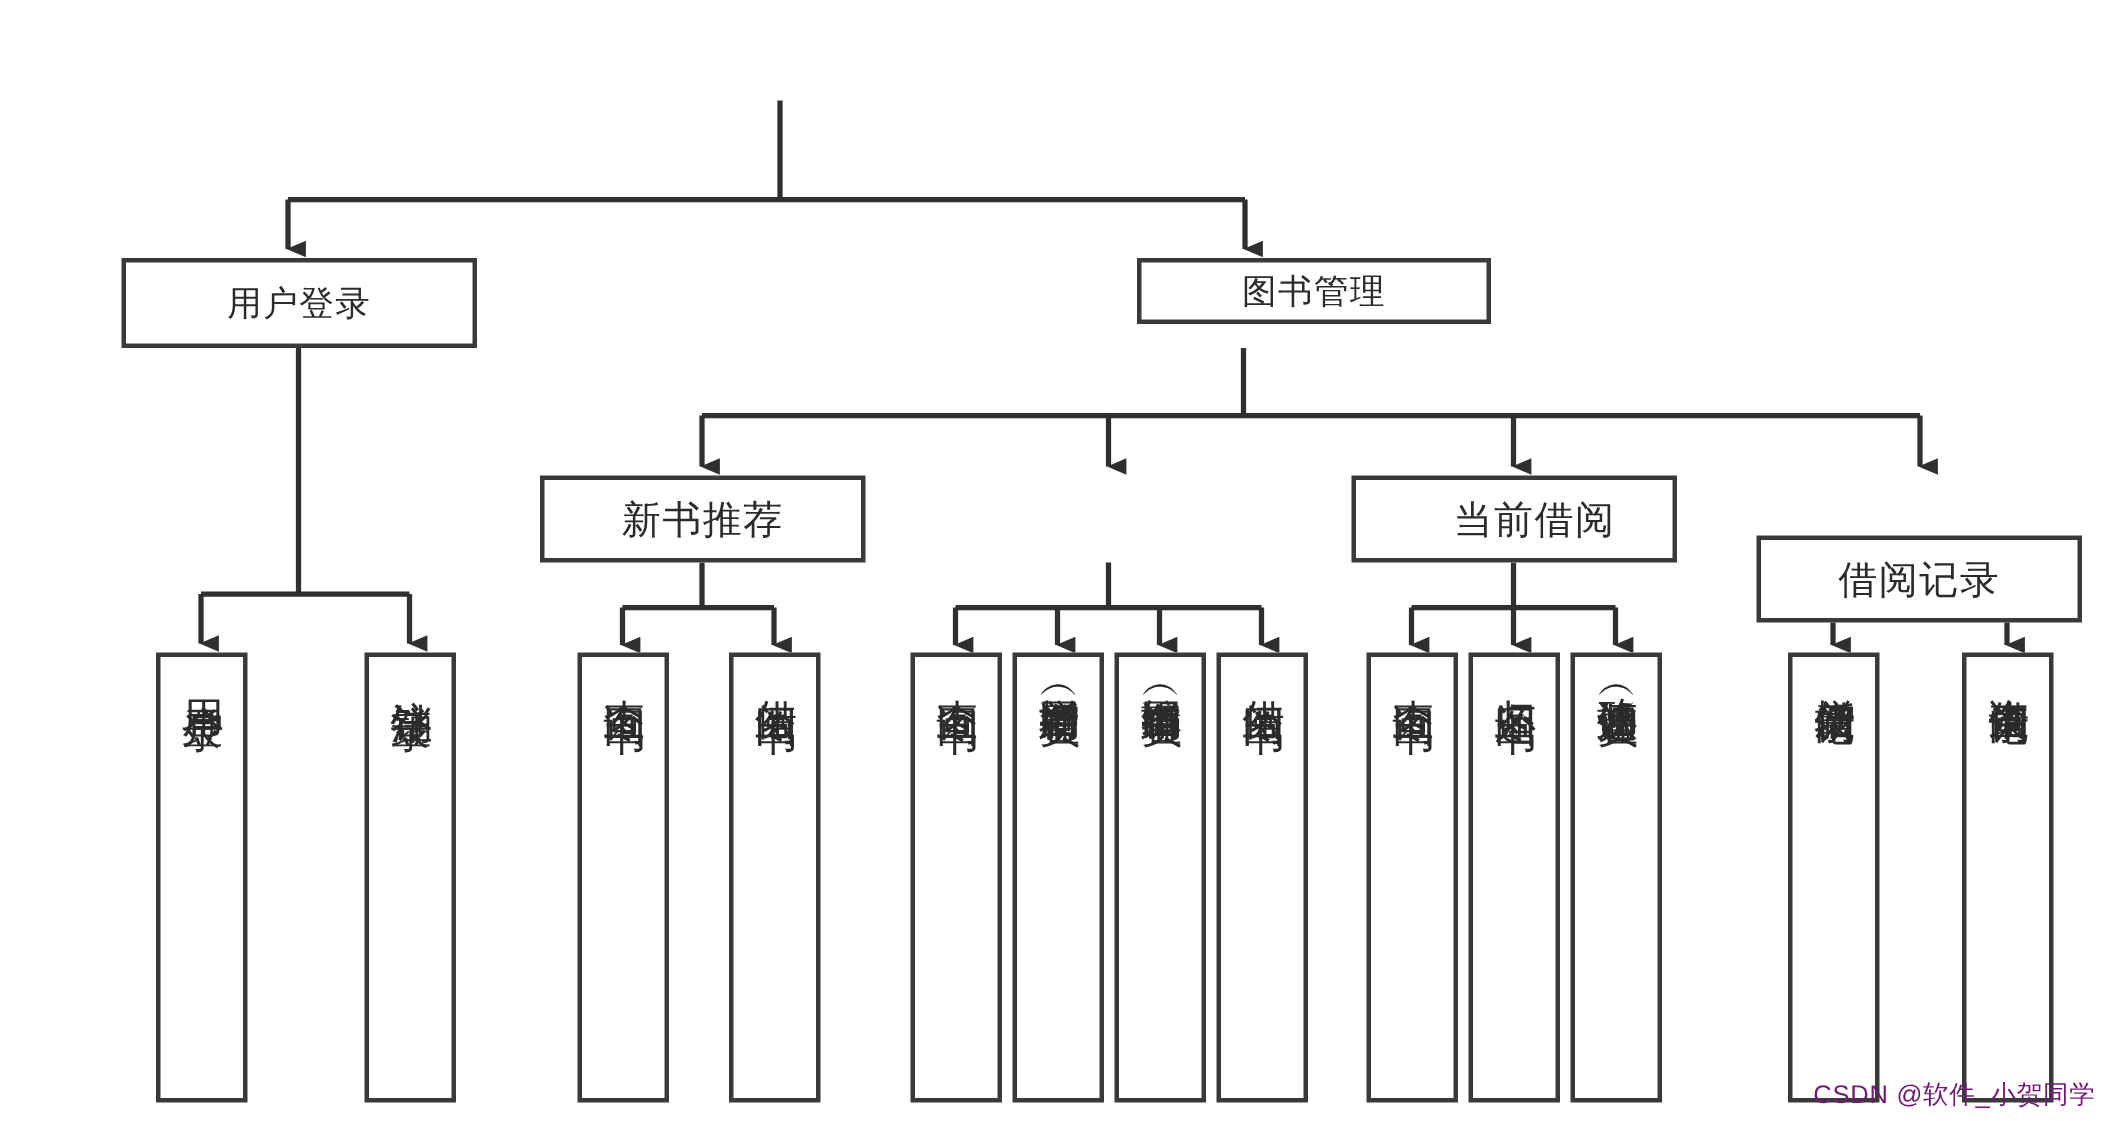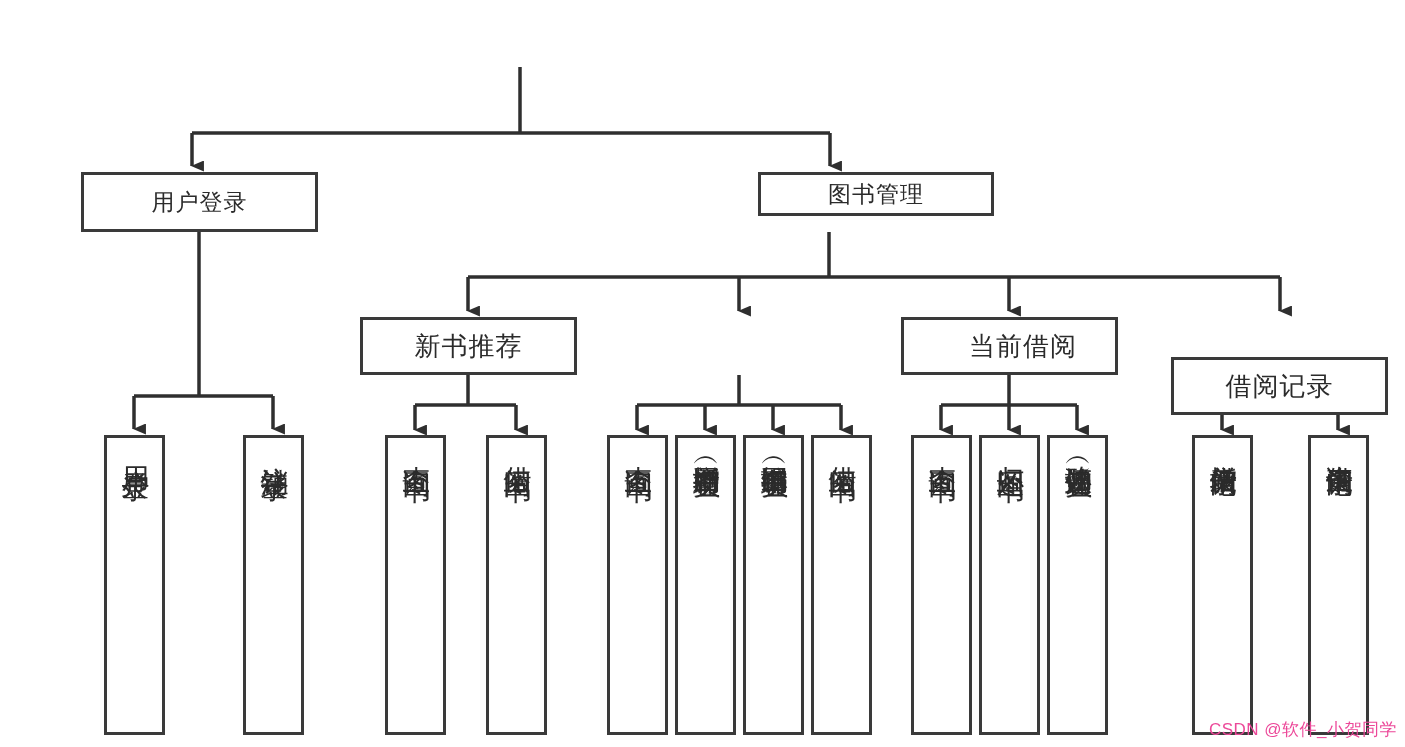--- a/index.html
+++ b/index.html
@@ -50,21 +50,21 @@
     letter-spacing:3px;
     white-space:nowrap;
   }
   
   .n-leaf.tall .lbl{font-size:27px;letter-spacing:1px;}
 
   .watermark{
     position:absolute;
     right:8px;bottom:6px;
     font-size:17px;
-    color:#ec4899;
+    color:#701a75;
     white-space:nowrap;
     letter-spacing:0.5px;
   }
 </style>
 </head>
 <body>
 
 <div id="canvas">
 
   <svg id="edges" viewBox="0 0 1405 747" width="1405" height="747" xmlns="http://www.w3.org/2000/svg">

